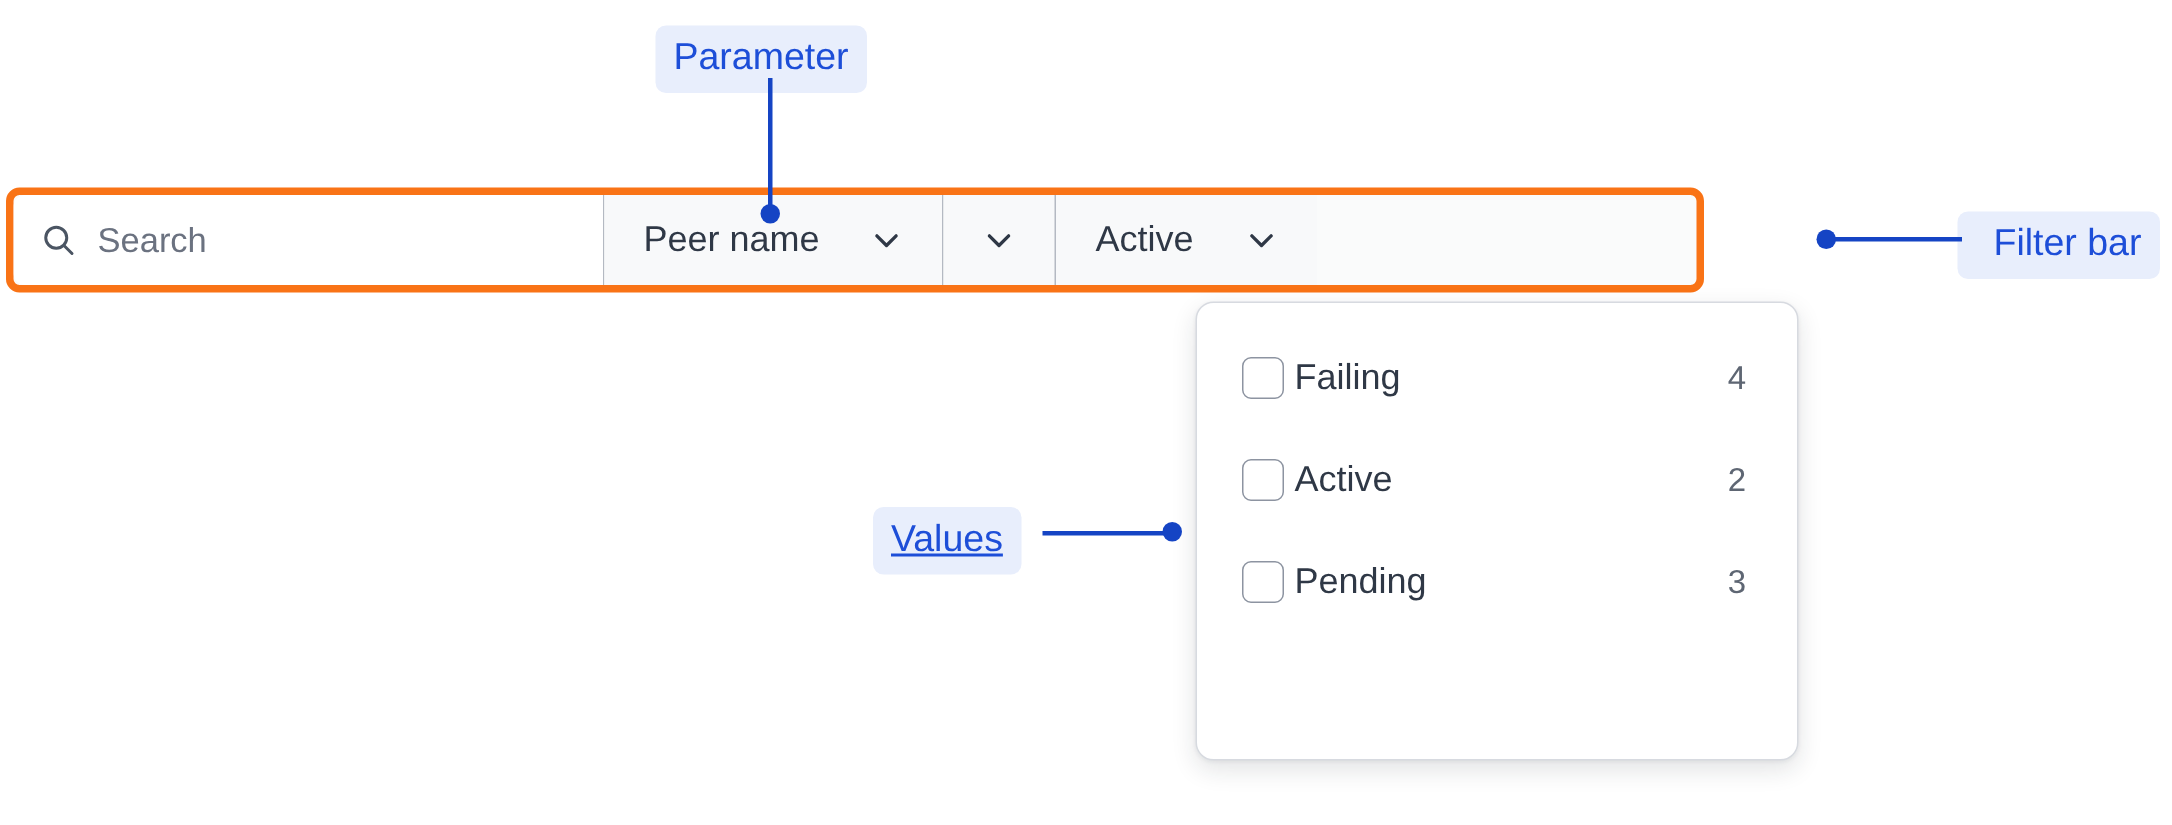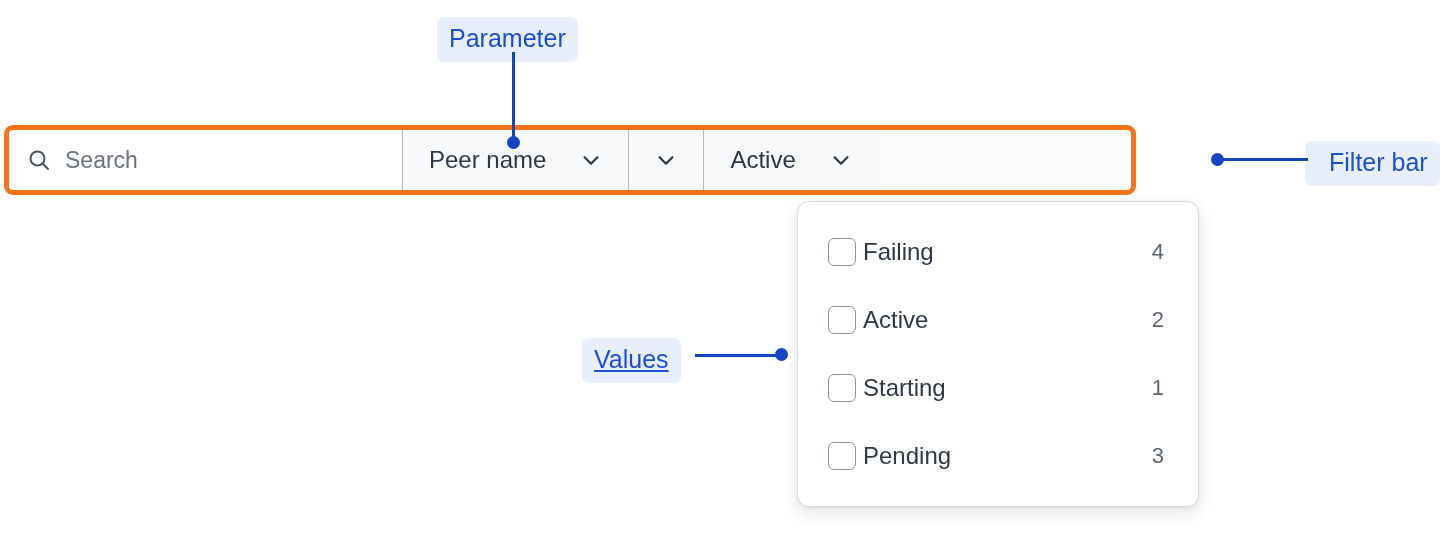--- a/index.html
+++ b/index.html
@@ -208,25 +208,20 @@
     <span class="vlabel">Failing</span>
     <span class="vcount">4</span>
   </div>
 
   <div class="value-row">
     <span class="vcheck"></span>
     <span class="vlabel">Active</span>
     <span class="vcount">2</span>
   </div>
 
-  <div class="value-row">
-    <span class="vcheck"></span>
-    <span class="vlabel">Starting</span>
-    <span class="vcount">1</span>
-  </div>
 
   <div class="value-row">
     <span class="vcheck"></span>
     <span class="vlabel">Pending</span>
     <span class="vcount">3</span>
   </div>
 </div>
 
 <div class="anno-badge" id="anno-parameter">Parameter</div>
 <div class="anno-line" id="line-parameter"></div>

